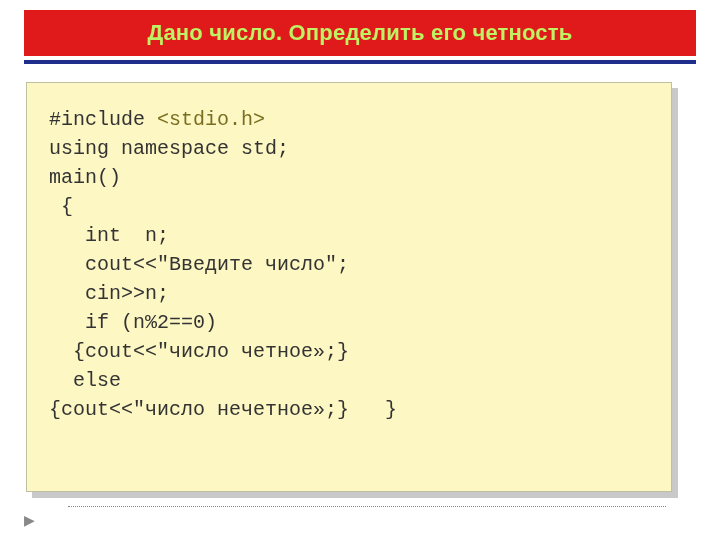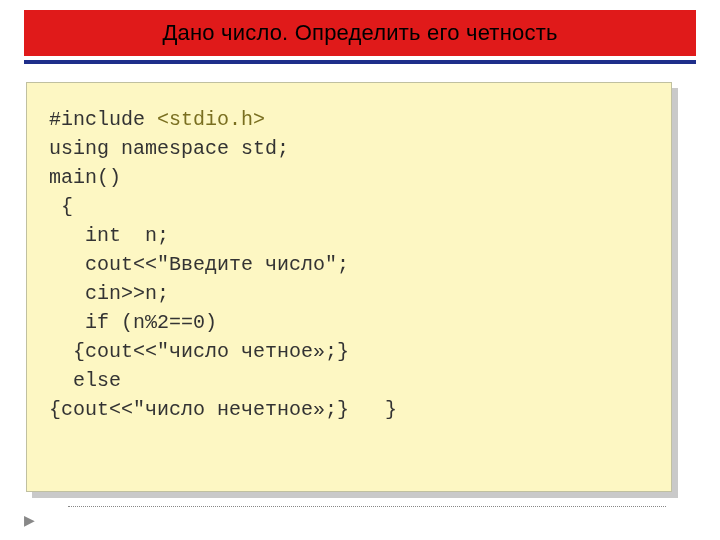--- a/index.html
+++ b/index.html
@@ -11,25 +11,25 @@
     overflow: hidden;
   }
   .slide {
     width: 720px;
     height: 540px;
     position: relative;
     padding: 10px 24px 0 24px;
   }
   .title-bar {
     background: #e01a1a;
-    color: #000000;
+    color: #bef264;
     font-size: 22px;
     padding: 10px 0 10px 0;
     text-align: center;
-    font-weight: 400;
+    font-weight: 700;
     letter-spacing: 0.2px;
   }
   .title-underline {
     height: 4px;
     background: #1e2e8a;
     margin-top: 4px;
     margin-bottom: 18px;
   }
   .code-wrap {
     position: relative;

